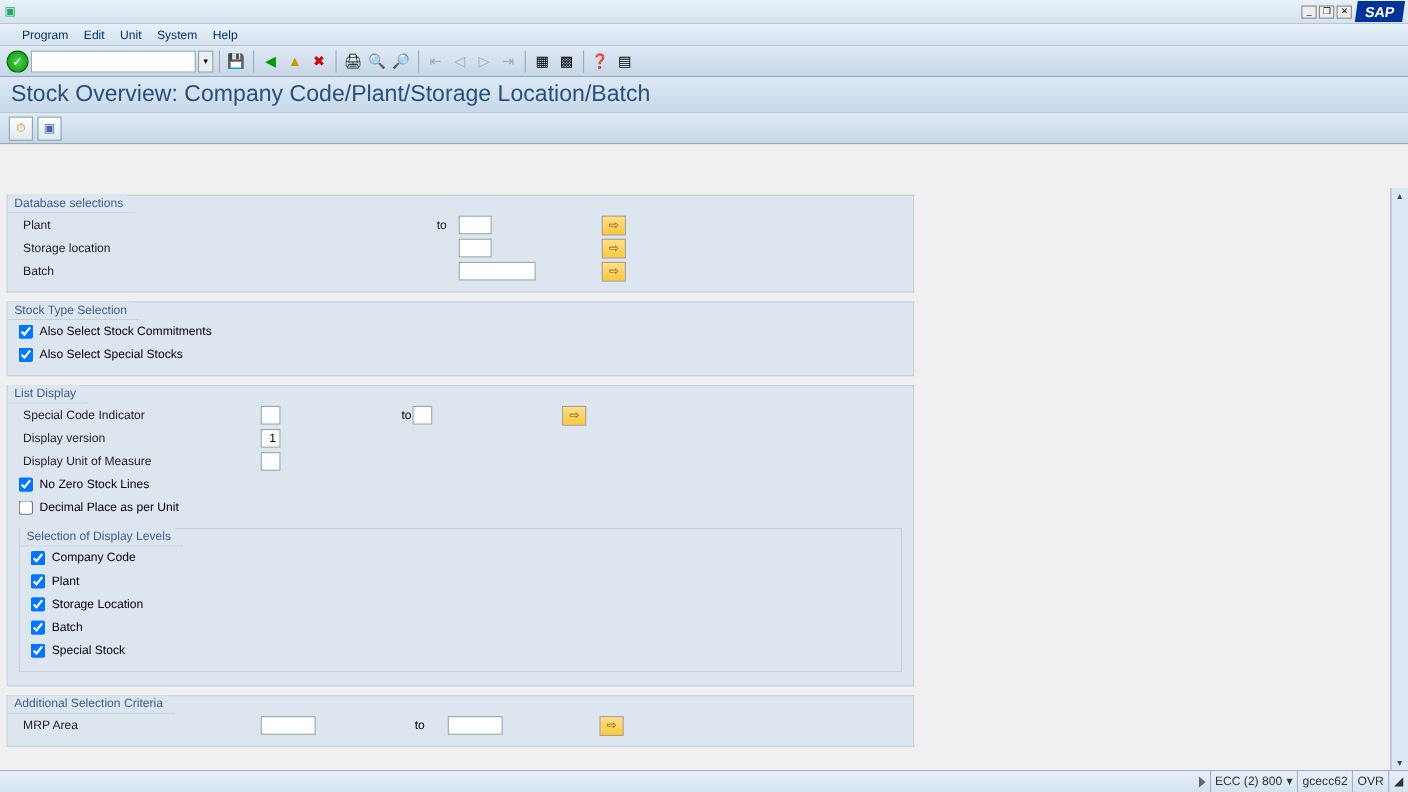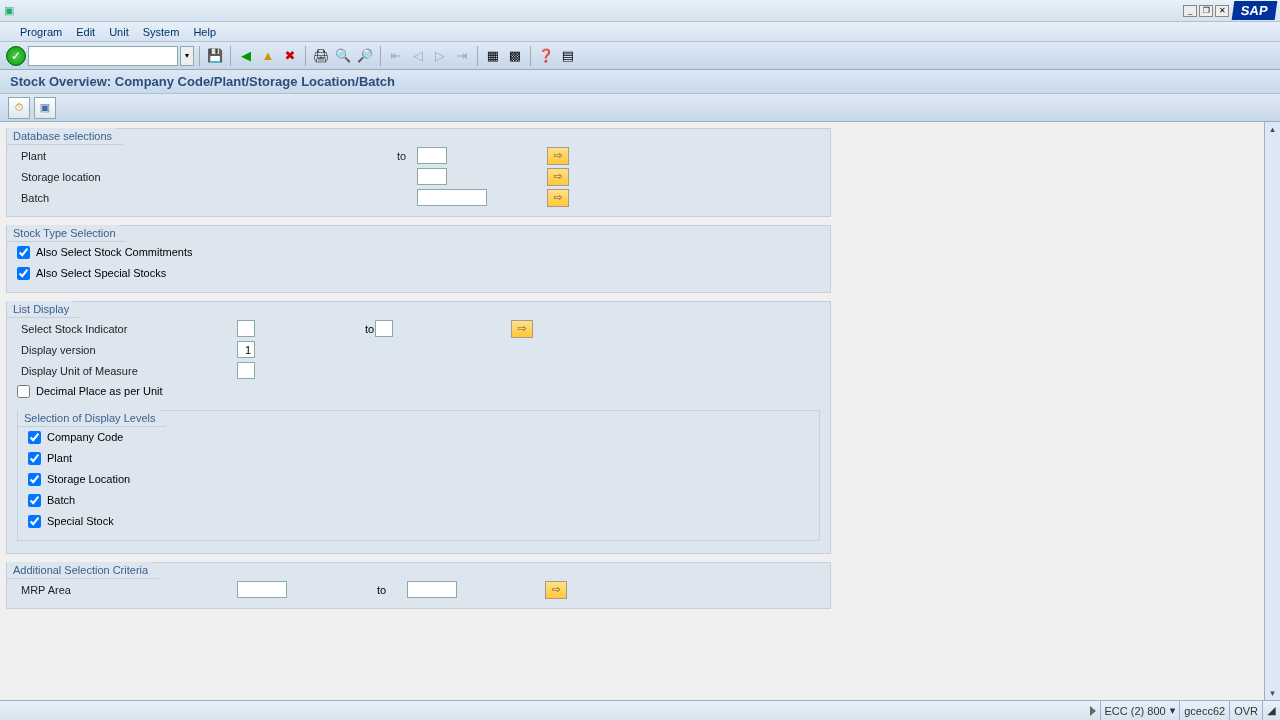--- a/index.html
+++ b/index.html
@@ -25,28 +25,28 @@
 .cmd-drop { width: 14px; height: 20px; border: 1px solid #8aa; background: #eee; text-align: center; line-height: 18px; font-size: 8px; }
 .tb-sep { width: 1px; height: 20px; background: #9ab; margin: 0 3px; }
 .tb-icon { width: 20px; height: 20px; display: inline-flex; align-items: center; justify-content: center; font-size: 13px; cursor: pointer; border-radius: 2px; }
 .ico-save { color: #c90; }
 .ico-back { color: #090; }
 .ico-fwd { color: #c90; }
 .ico-cancel { color: #c00; }
 .ico-grey { color: #9ab; }
 
 
-.page-title { background: linear-gradient(to bottom, #dce8f4, #c8d9eb); padding: 4px 10px; font-size: 13px; font-weight: bold; color: #2a4f7c; border-bottom: 1px solid #b0c0d0; }
+.page-title { background: linear-gradient(to bottom, #dce8f4, #c8d9eb); padding: 4px 10px; font-size: 21px; font-weight: normal; color: #2a4f7c; border-bottom: 1px solid #b0c0d0; }
 
 
 .subtb { background: linear-gradient(to bottom, #e0eaf5, #c6d6e8); height: 28px; display: flex; align-items: center; padding: 0 8px; gap: 4px; border-bottom: 1px solid #9ab; }
 .subtb .btn { width: 22px; height: 22px; border: 1px solid #8aa; background: linear-gradient(#fff,#dde8f0); display: flex; align-items: center; justify-content: center; cursor: pointer; }
 
 
-.content-wrap { flex: 1; position: relative; overflow: hidden; }
+.content-wrap { flex: 1; position: relative; overflow: hidden; margin-top: 40px; }
 .content { position: absolute; inset: 0 16px 0 0; overflow-y: auto; padding: 6px; background: #f0f0f0; }
 .rscroll { position: absolute; right: 0; top: 0; bottom: 0; width: 16px; background: #dce8f4; border-left: 1px solid #aac; display:flex; flex-direction:column; align-items:center; justify-content:space-between; padding:2px 0;}
 .rscroll .arr { font-size:9px; color:#446; cursor:pointer; width:12px; text-align:center; }
 
 
 .group { background: #dde6ef; border: 1px solid #c5d0dc; margin-bottom: 8px; width: 825px; position: relative; padding-top: 4px; }
 .group-title { position: absolute; top: -1px; left: 0; background: #dde6ef; padding: 2px 10px 2px 6px; color: #3a5f8c; font-size: 11px; border-right: 1px solid #c5d0dc; border-bottom: 1px solid #c5d0dc; clip-path: polygon(0 0, calc(100% - 8px) 0, 100% 100%, 0 100%); }
 .group-body { padding: 12px 10px 8px 10px; }
 .subgroup { background: #dde6ef; border: 1px solid #c5d0dc; margin: 8px 0 4px 0; padding-top: 4px; position: relative; }
 
@@ -178,34 +178,37 @@
       <div class="row">
             <label><input type="checkbox" class="chk" checked="" style=""><span>Also Select Special Stocks</span></label>
           </div>
     </div>
   </div>
 
   <div class="group">
     <div class="group-title">List Display</div>
     <div class="group-body">
       <div class="row">
-        <div class="lbl" style="width:220px;">Select Stock Indicator</div>
+        <div class="lbl" style="width:220px;">Special Code Indicator</div>
         <input class="fld xs" style="">
         <div style="width:120px; padding-left:110px;">to</div>
         <input class="fld xs" style="">
         <div class="arrow-btn" style="margin-left:118px;">⇨</div>
       </div>
       <div class="row">
         <div class="lbl" style="width:220px;">Display version</div>
         <input class="fld xs" style="text-align: right;" value="1">
       </div>
       <div class="row">
         <div class="lbl" style="width:220px;">Display Unit of Measure</div>
         <input class="fld xs" style="">
       </div>
+      <div class="row">
+            <label><input type="checkbox" class="chk" checked="" style=""><span>No Zero Stock Lines</span></label>
+          </div>
       <div class="row">
             <label><input type="checkbox" class="chk" style=""><span>Decimal Place as per Unit</span></label>
           </div>
 
       <div class="subgroup">
         <div class="group-title">Selection of Display Levels</div>
         <div class="group-body">
           <div class="row">
                 <label><input type="checkbox" class="chk" checked="" style=""><span>Company Code</span></label>
               </div>

